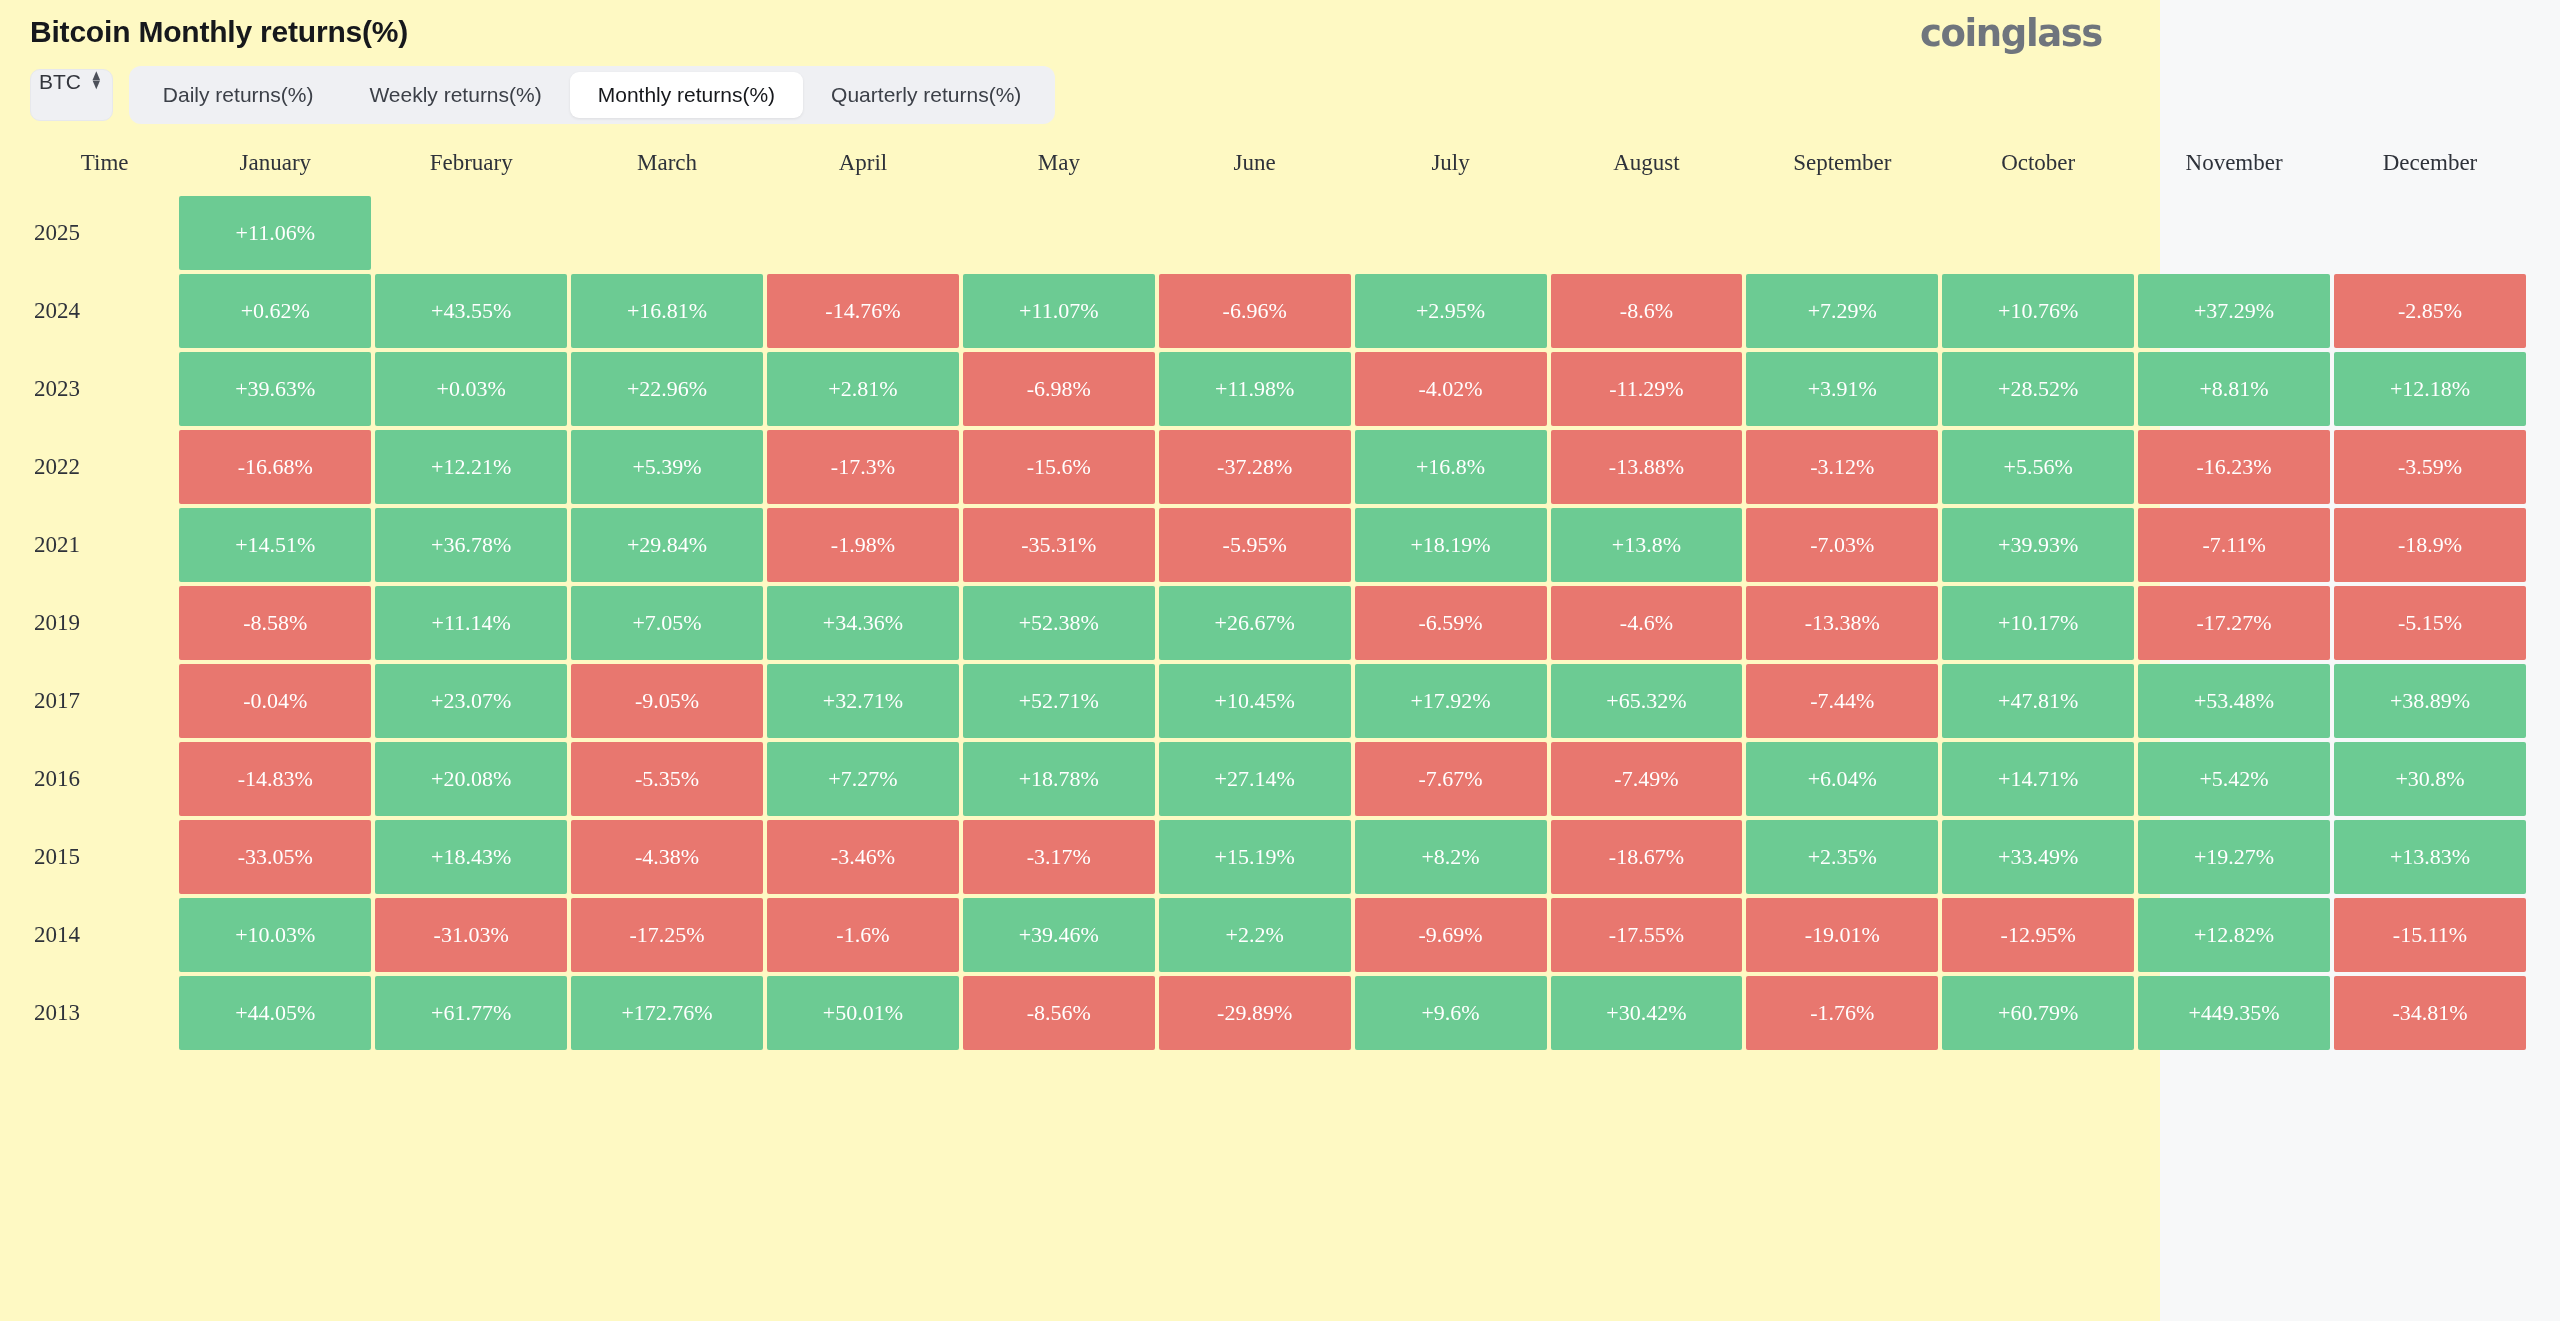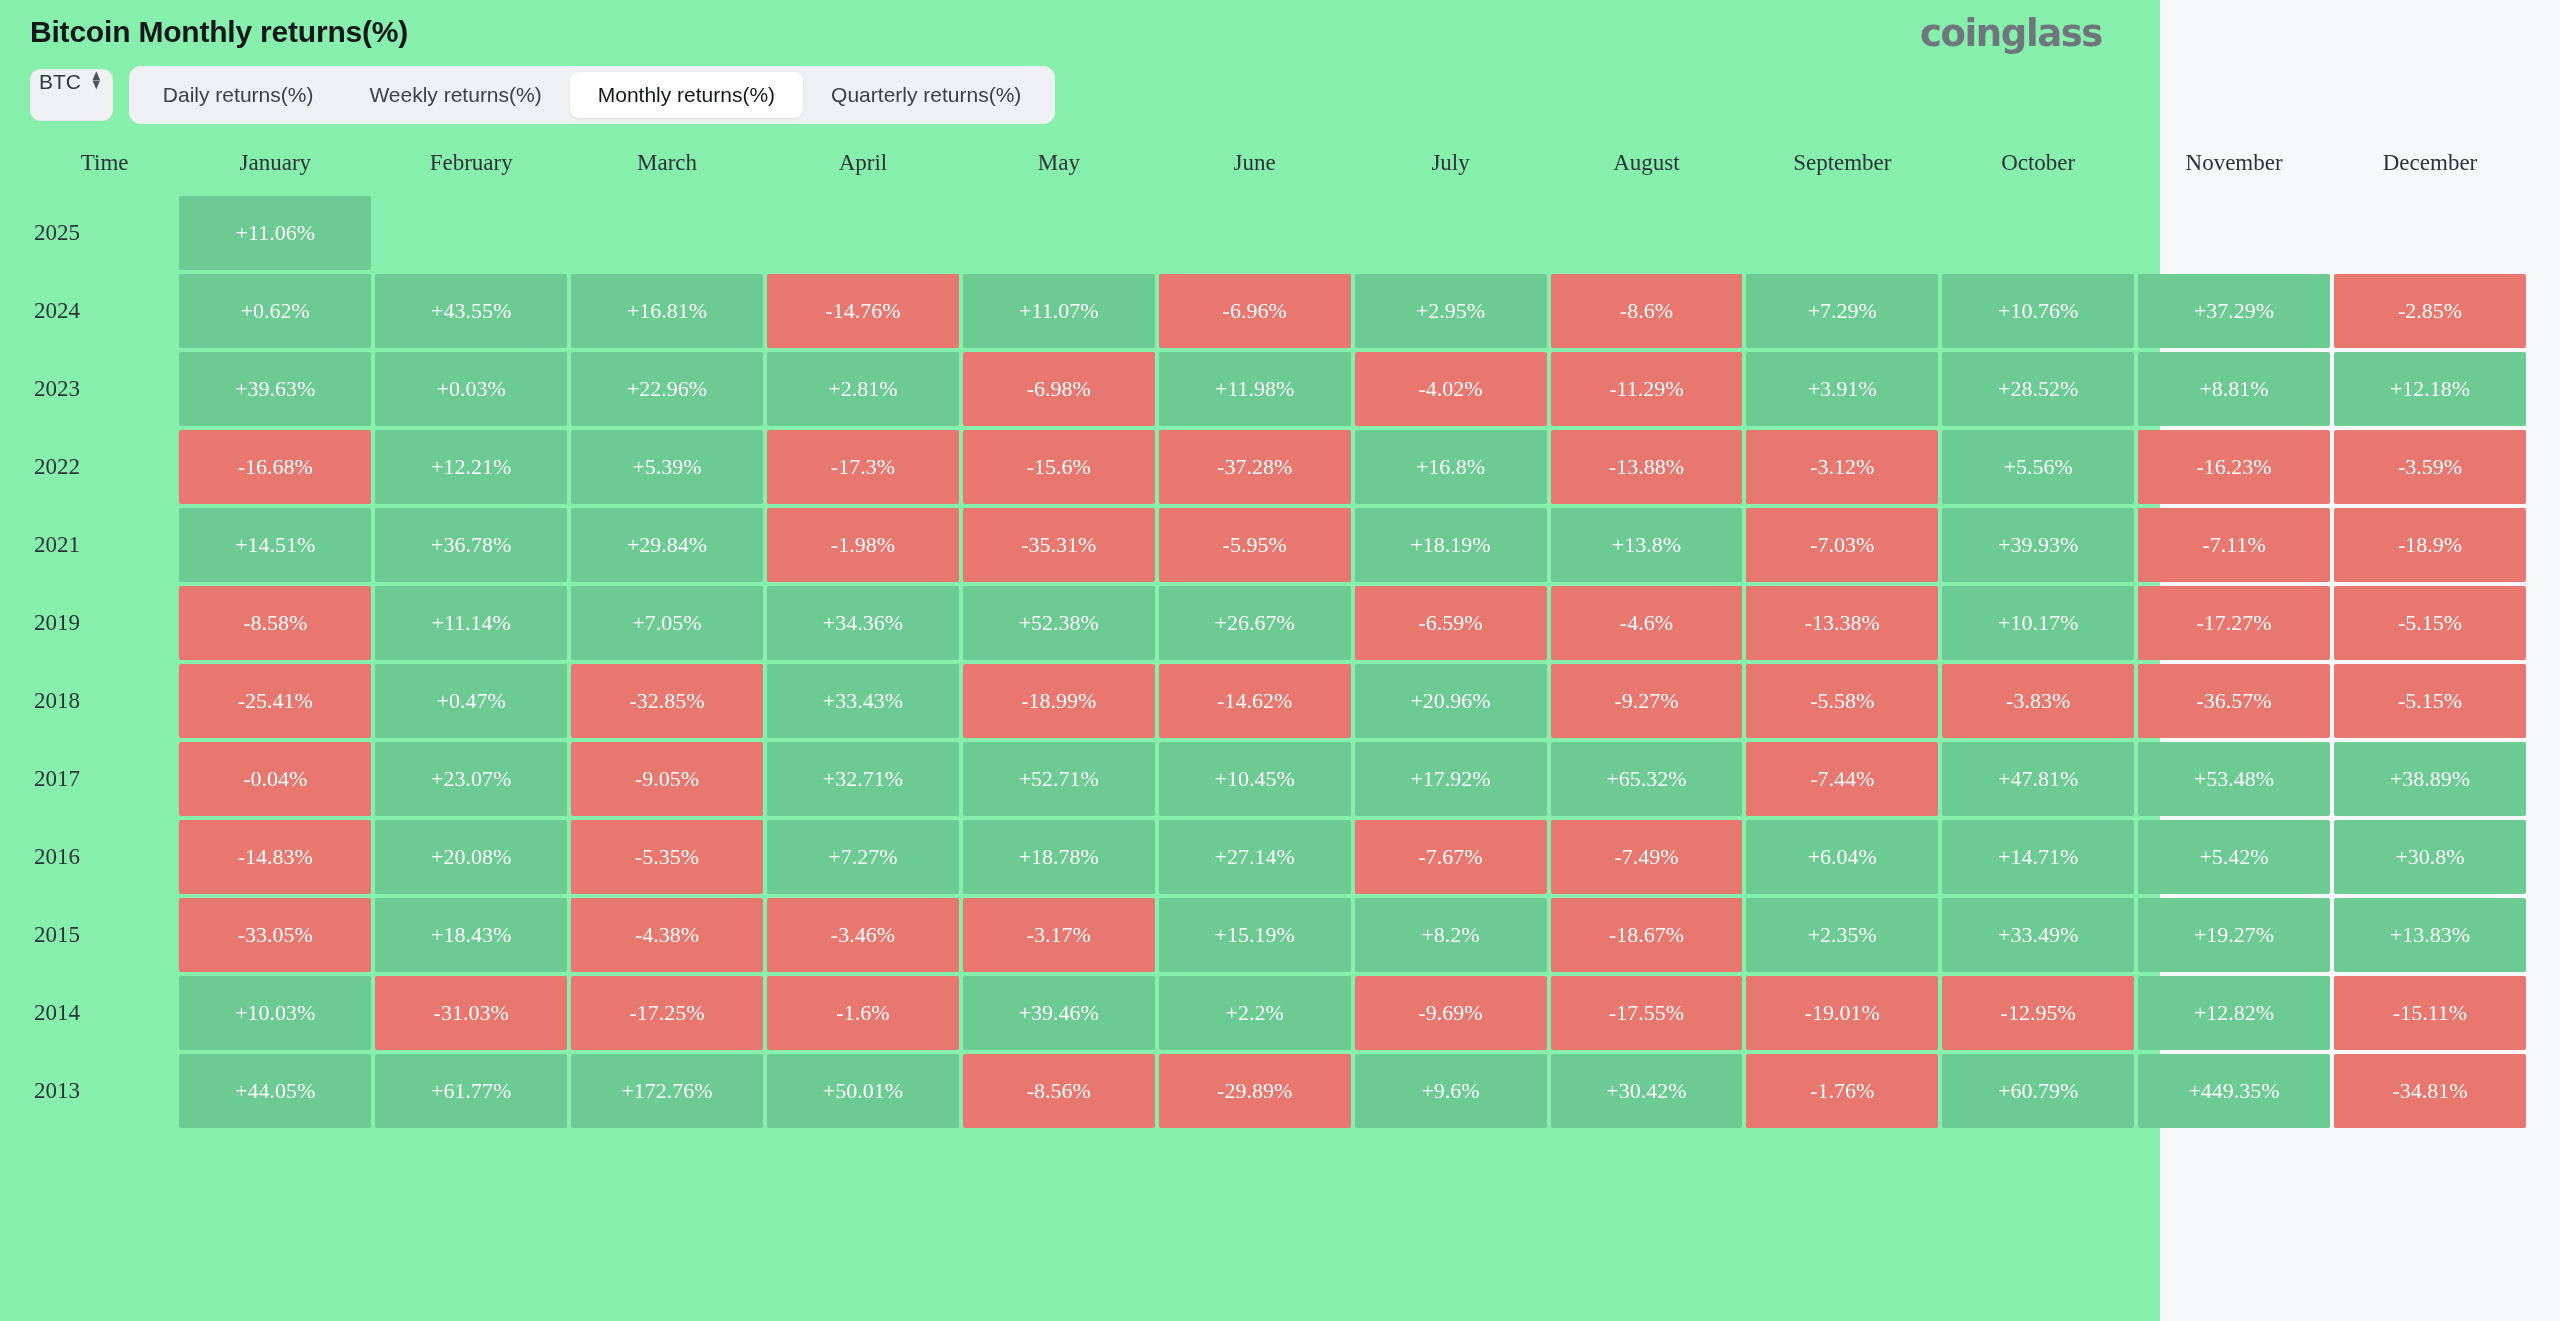--- a/index.html
+++ b/index.html
@@ -7,21 +7,21 @@
     width: 2560px;
     height: 1321px;
     background: #f7f8f9;
     font-family: "Liberation Sans", sans-serif;
     overflow: hidden;
   }
   .page {
     position: relative;
     width: 2160px;
     height: 1321px;
-    background: #86efac;
+    background: #fef9c3;
   }
 
   
   .header {
     display: flex;
     align-items: flex-start;
     justify-content: space-between;
     padding: 14px 30px 0 30px;
     height: 62px;
   }
@@ -284,35 +284,20 @@
             <td class="val pos">+52.38%</td>
             <td class="val pos">+26.67%</td>
             <td class="val neg">-6.59%</td>
             <td class="val neg">-4.6%</td>
             <td class="val neg">-13.38%</td>
             <td class="val pos">+10.17%</td>
             <td class="val neg">-17.27%</td>
             <td class="val neg">-5.15%</td>
           </tr>
           <tr>
-            <td class="year-cell">2018</td>
-            <td class="val neg">-25.41%</td>
-            <td class="val pos">+0.47%</td>
-            <td class="val neg">-32.85%</td>
-            <td class="val pos">+33.43%</td>
-            <td class="val neg">-18.99%</td>
-            <td class="val neg">-14.62%</td>
-            <td class="val pos">+20.96%</td>
-            <td class="val neg">-9.27%</td>
-            <td class="val neg">-5.58%</td>
-            <td class="val neg">-3.83%</td>
-            <td class="val neg">-36.57%</td>
-            <td class="val neg">-5.15%</td>
-          </tr>
-          <tr>
             <td class="year-cell">2017</td>
             <td class="val neg">-0.04%</td>
             <td class="val pos">+23.07%</td>
             <td class="val neg">-9.05%</td>
             <td class="val pos">+32.71%</td>
             <td class="val pos">+52.71%</td>
             <td class="val pos">+10.45%</td>
             <td class="val pos">+17.92%</td>
             <td class="val pos">+65.32%</td>
             <td class="val neg">-7.44%</td>

